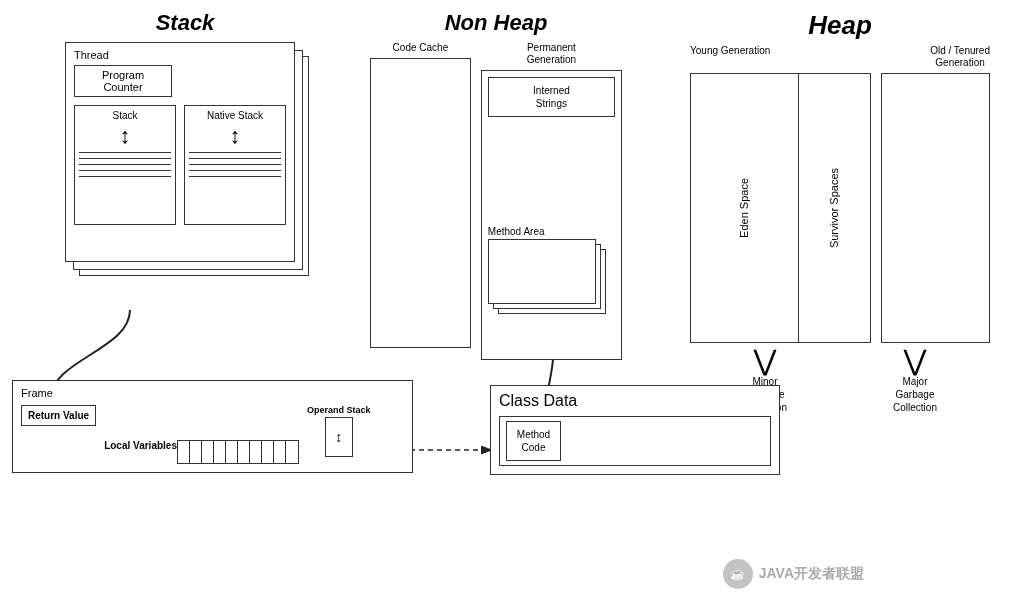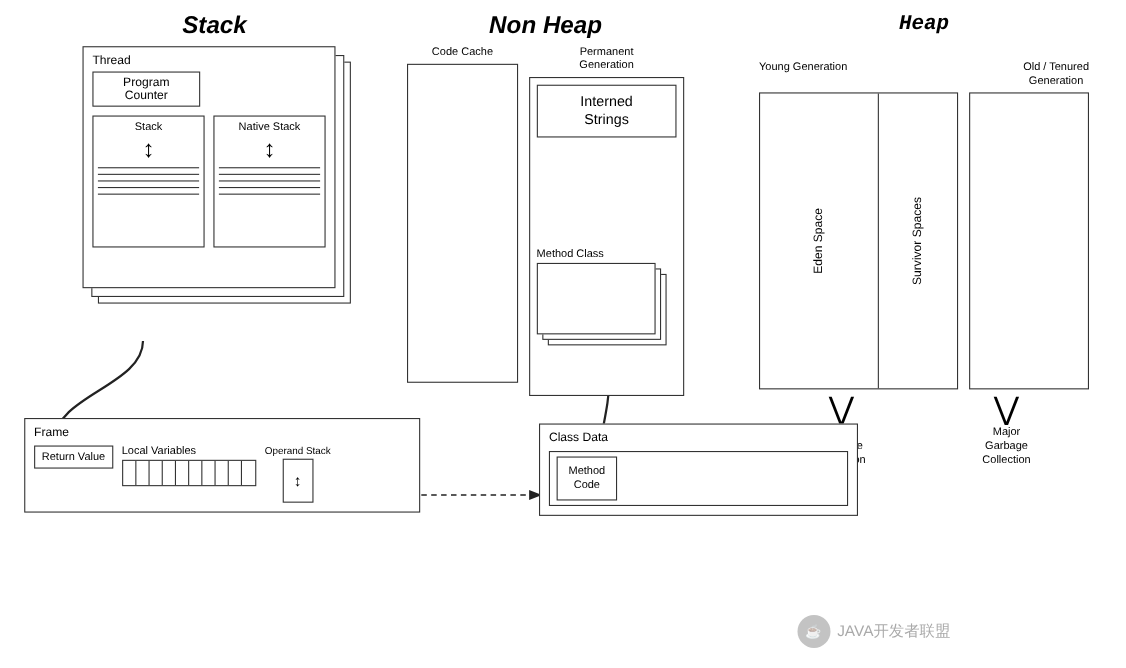--- a/index.html
+++ b/index.html
@@ -15,21 +15,21 @@
     .main-container {
       width: 1024px;
       height: 607px;
       position: relative;
       background: #fff;
     }
 
     
     .stack-section {
       position: absolute;
-      left: 40px;
+      left: 30px;
       top: 10px;
       width: 310px;
     }
 
     .stack-title {
       font-size: 22px;
       font-weight: bold;
       font-style: italic;
       text-align: center;
       margin-bottom: 6px;
@@ -120,54 +120,56 @@
 
     .stack-line {
       border-top: 1px solid #333;
       margin: 5px 0;
       height: 1px;
     }
 
     
     .frame-section {
       position: absolute;
-      left: 22px;
+      left: 12px;
       top: 380px;
-      width: 360px;
+      width: 401px;
     }
 
     .frame-outer {
       border: 1.5px solid #333;
       padding: 6px 8px 8px 8px;
       background: #fff;
     }
 
     .frame-label {
       font-size: 11px;
       margin-bottom: 6px;
     }
 
     .frame-inner {
       display: flex;
       gap: 8px;
       align-items: flex-start;
+      font-weight: bold;
     }
 
     .return-value-box {
       border: 1.5px solid #333;
       font-size: 10px;
       padding: 4px 6px;
       text-align: center;
       white-space: nowrap;
     }
 
     .local-vars-section {
       display: flex;
-      flex-direction: column;
+      flex-direction: row;
       align-items: flex-start;
+      margin-top: 35px;
     }
 
     .local-vars-label {
       font-size: 10px;
       margin-bottom: 2px;
     }
 
     .local-vars-grid {
       display: flex;
       gap: 0;
@@ -250,42 +252,41 @@
     .col-box {
       border: 1.5px solid #333;
       height: 290px;
       background: #fff;
       position: relative;
       padding: 6px;
     }
 
     .interned-strings-box {
       border: 1.5px solid #333;
-      font-size: 13px;
+      font-size: 10px;
       text-align: center;
       padding: 6px 4px;
       margin-bottom: 11px;
       line-height: 1.3;
     }
 
     
     .heap-section {
       position: absolute;
       left: 680px;
       top: 10px;
       width: 320px;
     }
 
     .heap-title {
-      font-size: 19px;
+      font-size: 26px;
       font-weight: bold;
       font-style: italic;
       text-align: center;
-      margin-bottom: 24px;
-      font-family: Liberation Mono, monospace;
+      margin-bottom: 4px;
     }
 
     .heap-gen-labels {
       display: flex;
       justify-content: space-between;
       margin-bottom: 4px;
       padding: 0 10px;
     }
 
     .heap-gen-label {
@@ -364,21 +365,21 @@
       width: 290px;
     }
 
     .classdata-outer {
       border: 1.5px solid #333;
       padding: 6px 8px 8px 8px;
       background: #fff;
     }
 
     .classdata-label {
-      font-size: 11px;
+      font-size: 16px;
       margin-bottom: 6px;
     }
 
     .runtime-cp-box {
       border: 1.5px solid #333;
       padding: 4px 6px;
       display: flex;
       gap: 6px;
     }
 
@@ -432,21 +433,21 @@
       align-items: center;
       justify-content: center;
       color: #fff;
       font-size: 12px;
       font-weight: bold;
     }
 
     .watermark-text {
       font-size: 14px;
       color: #555;
-      font-weight: normal;
+      font-weight: bold;
     }
 
     
     .connectors {
       position: absolute;
       top: 0;
       left: 0;
       width: 1024px;
       height: 607px;
       pointer-events: none;
@@ -572,21 +573,21 @@
       </div>
 
       <div class="perm-gen-col">
         <div class="col-label">Permanent<br>Generation</div>
         <div class="col-box" style="position:relative;">
           <div class="interned-strings-box">
             Interned<br>Strings
           </div>
 
           <div style="position:absolute; bottom:30px; left:6px; right:6px;">
-            <div style="font-size:10px; margin-bottom:2px;">Method Class</div>
+            <div style="font-size:10px; margin-bottom:2px;">Method Area</div>
             <div style="position:relative; height:90px;">
 
               <div style="position:absolute; border:1.5px solid #333; background:#fff; width:85%; height:65px; left:10px; top:10px;"></div>
               <div style="position:absolute; border:1.5px solid #333; background:#fff; width:85%; height:65px; left:5px; top:5px;"></div>
               <div style="position:absolute; border:1.5px solid #333; background:#fff; width:85%; height:65px; left:0; top:0;"></div>
             </div>
           </div>
         </div>
       </div>
     </div>

